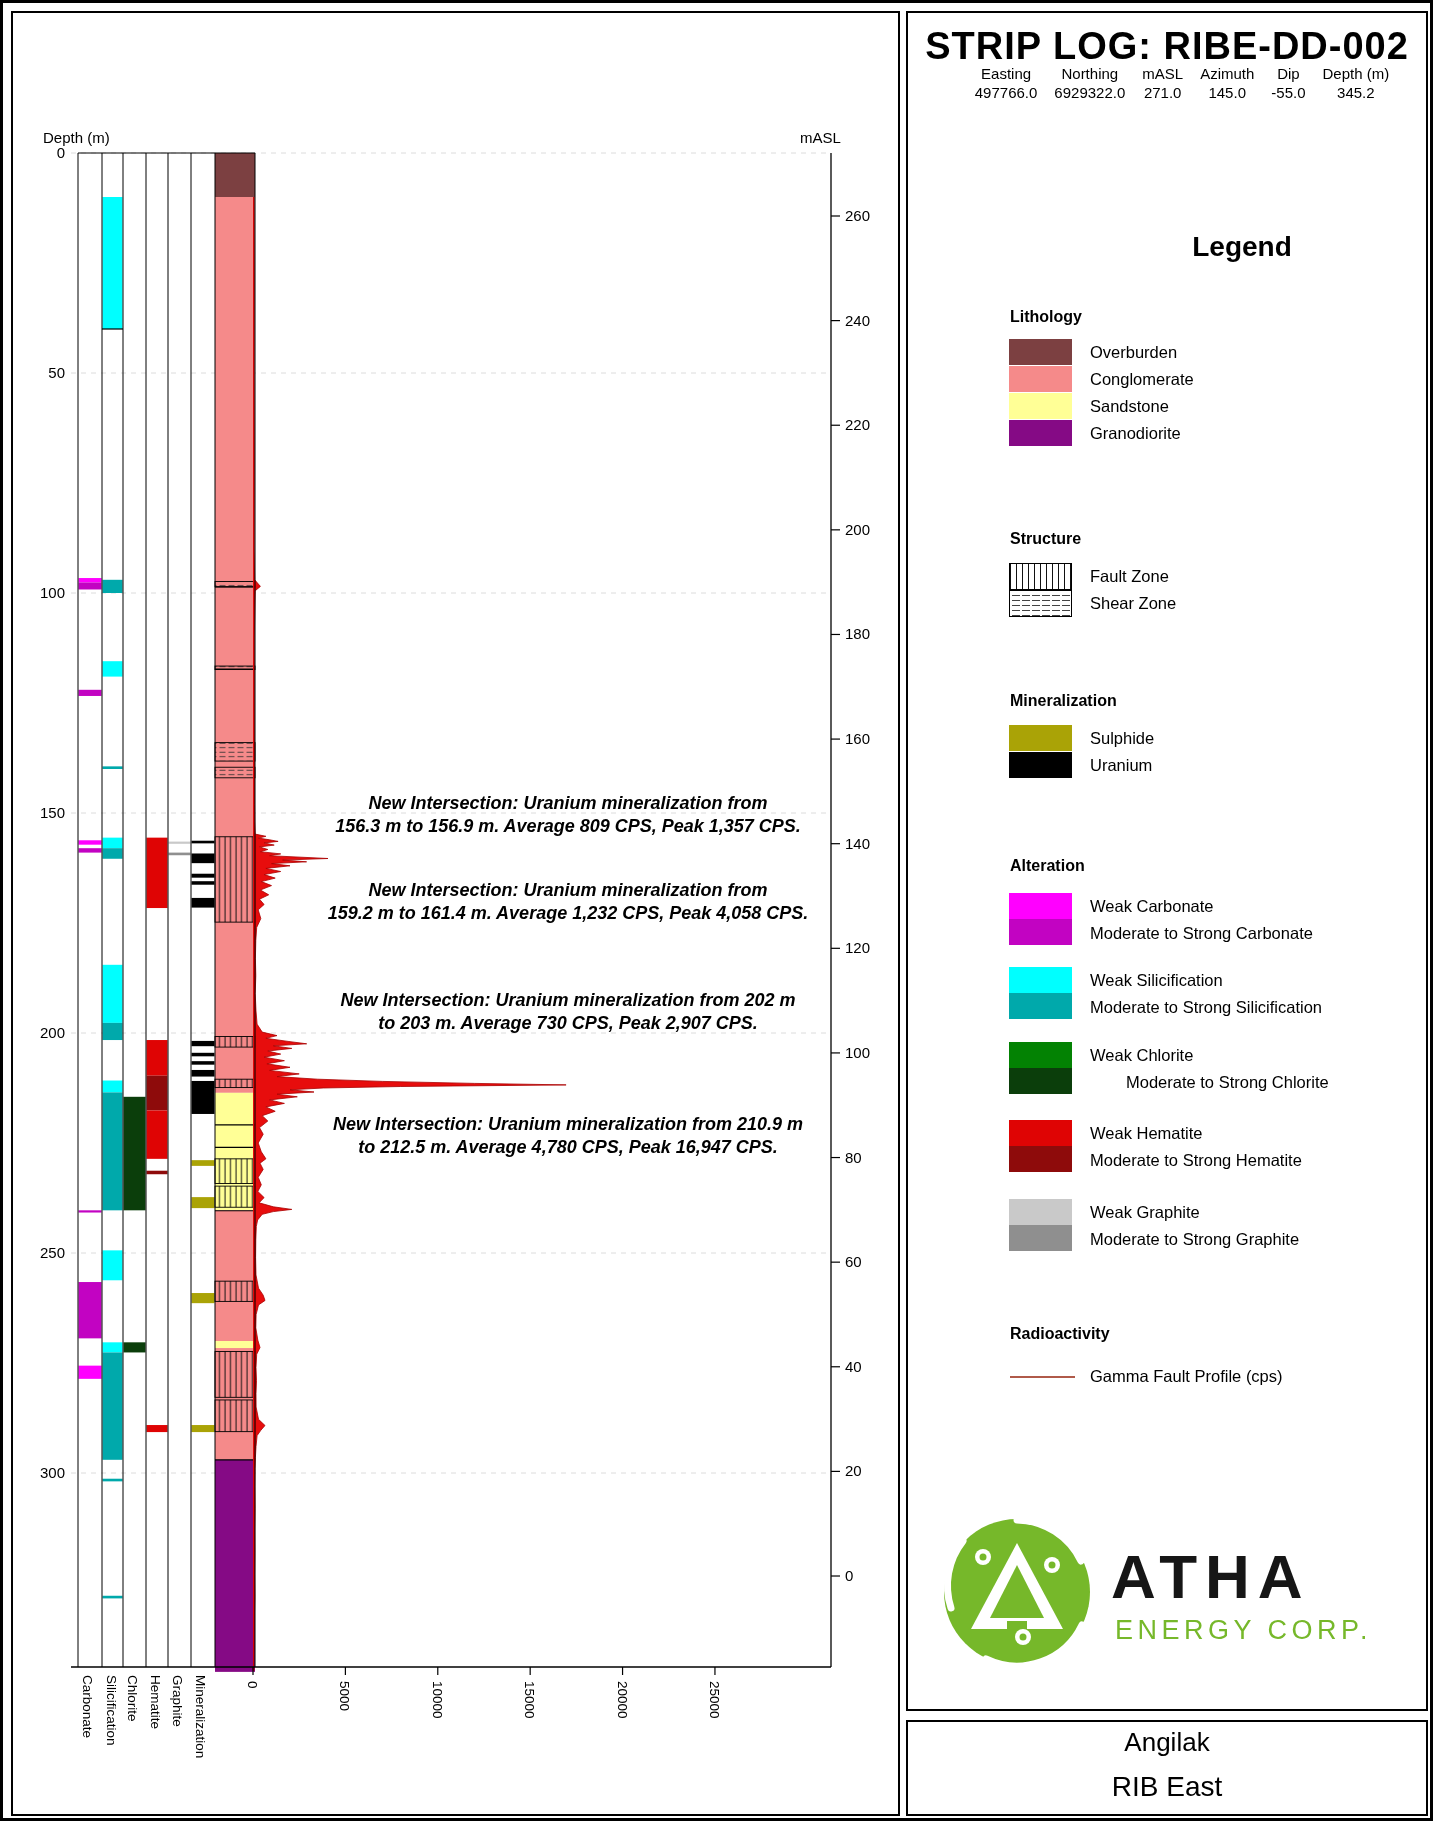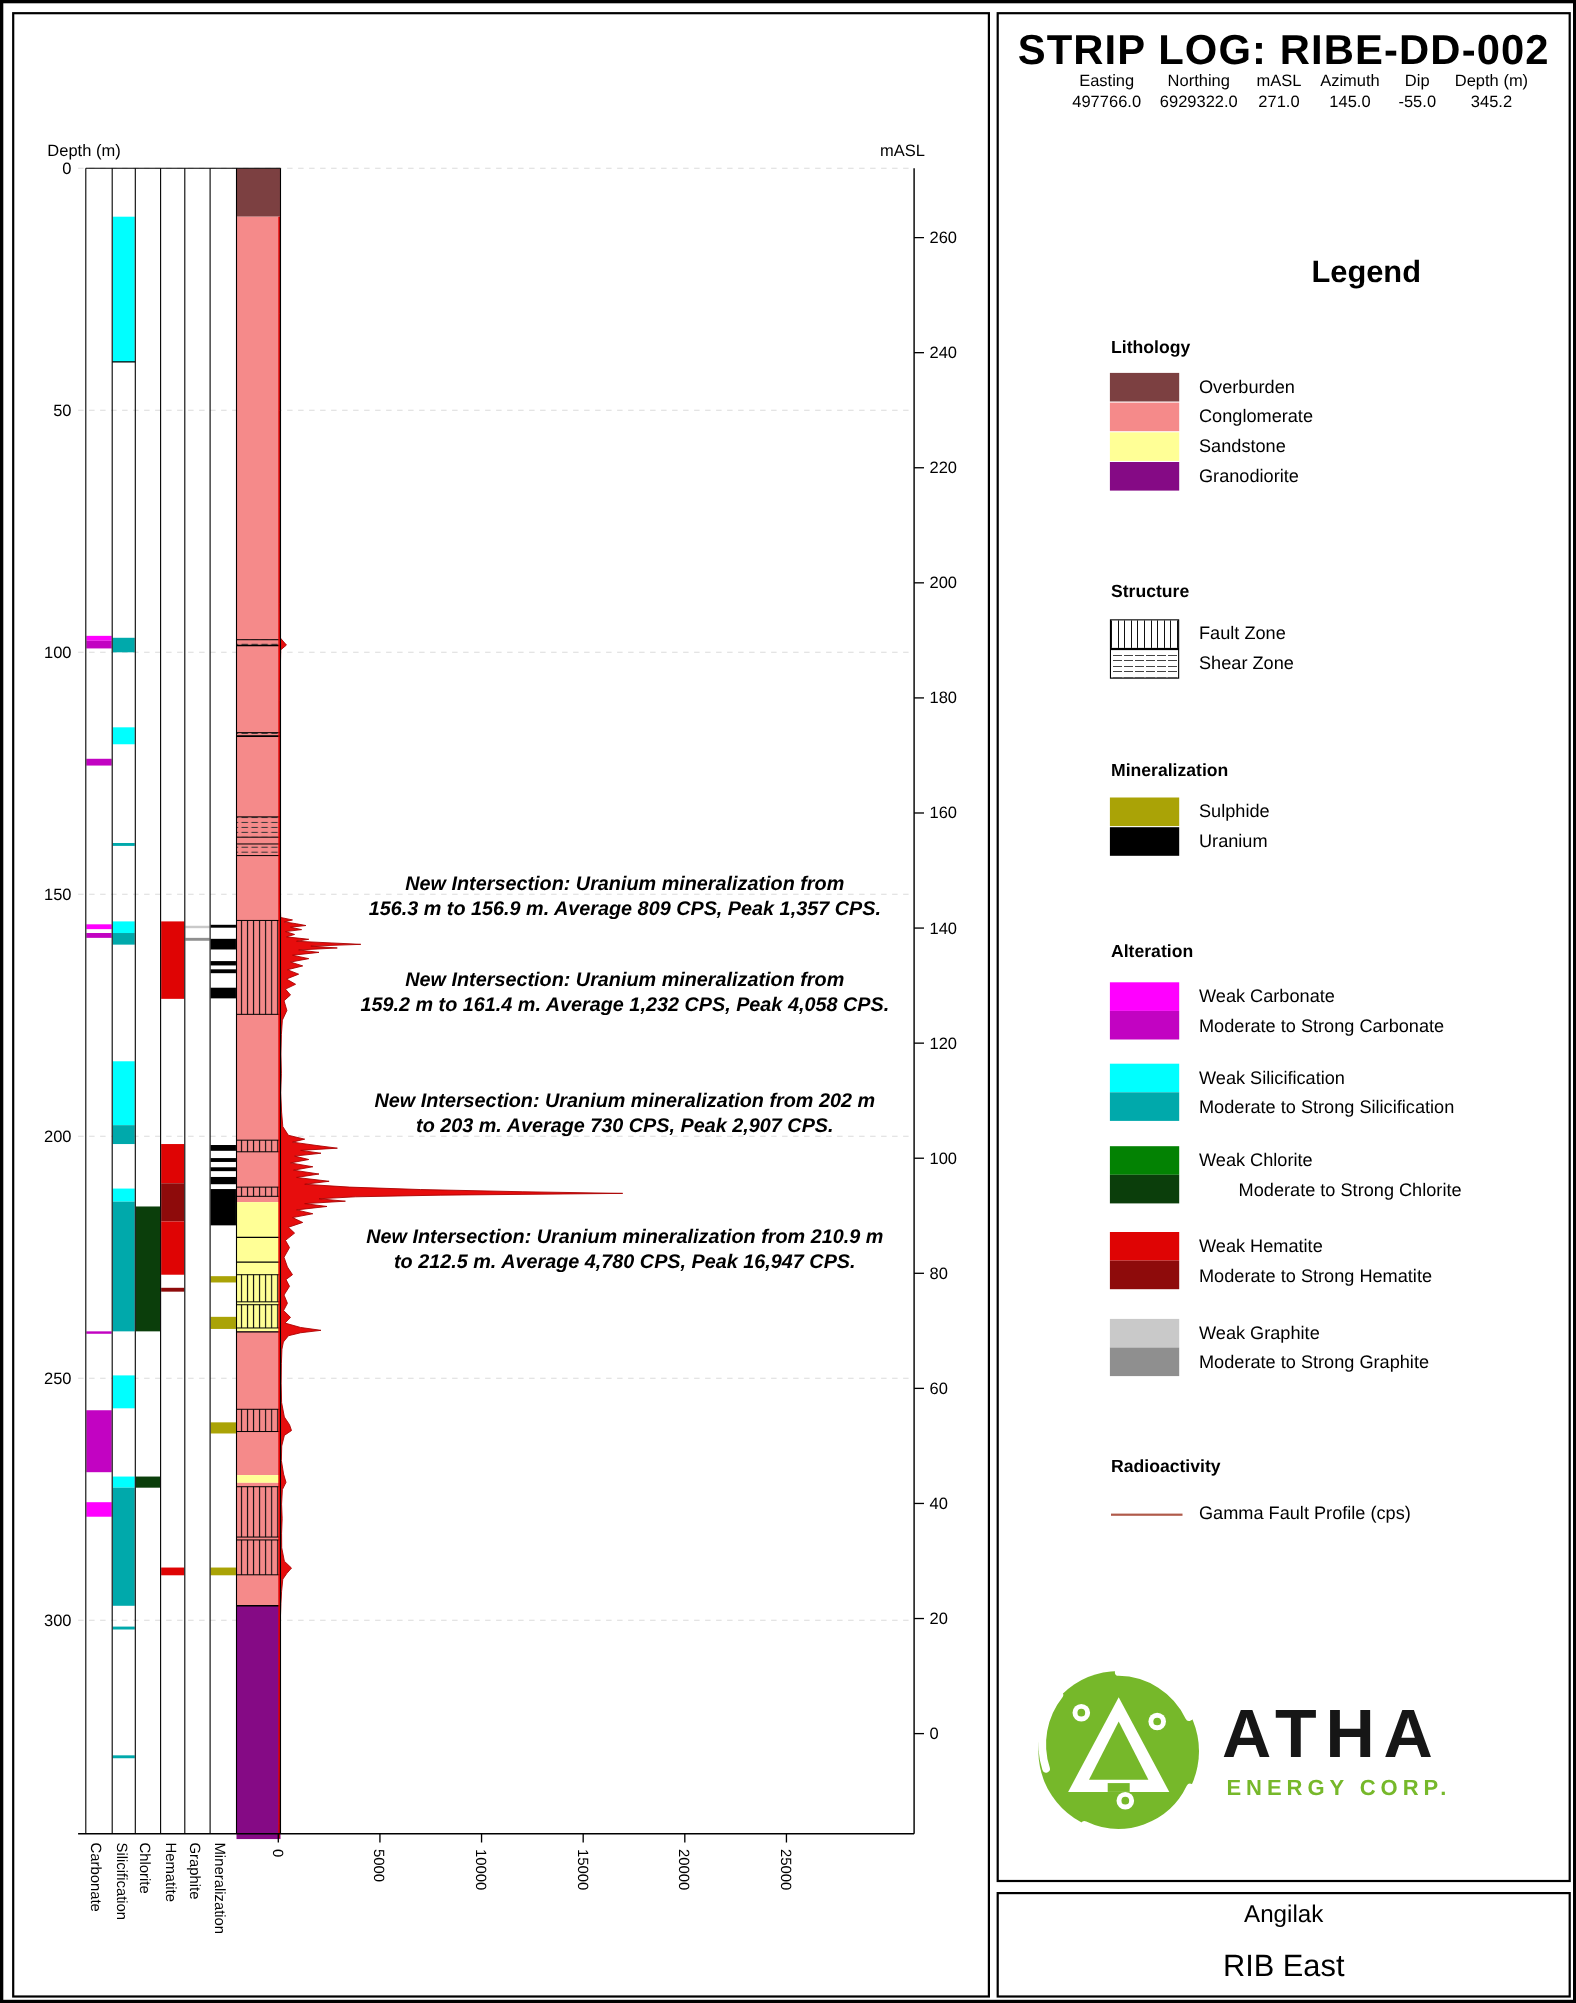--- a/index.html
+++ b/index.html
@@ -21,21 +21,21 @@
   .sec-h{position:absolute;font-size:16px;font-weight:bold;}
   .sw{position:absolute;width:63px;box-sizing:border-box;}
   .sw-fault{background-color:#fff;background-image:repeating-linear-gradient(90deg,#111 0 1px,#fff 1px 6px);border:1px solid #000;}
   .sw-shear{background-color:#fff;
      background-image:repeating-linear-gradient(90deg,#fff 0 2px,rgba(255,255,255,0) 2px 10px),
                       repeating-linear-gradient(180deg,rgba(255,255,255,0) 0 4px,#444 4px 5px);
      border:1px solid #000;}
   .sw-line{position:absolute;height:2px;width:65px;}
   .leg-label{position:absolute;font-size:16.5px;white-space:nowrap;}
   .logo-wordmark{position:absolute;font-size:62px;font-weight:bold;letter-spacing:8px;color:#161616;}
-  .logo-sub{position:absolute;font-size:20px;letter-spacing:4.5px;font-weight:bold;}
+  .logo-sub{position:absolute;font-size:27px;letter-spacing:4.5px;font-weight:normal;}
   .footer-line{position:absolute;width:522px;text-align:center;}
 </style>
 </head>
 <body>
 
 <div class="page">
 
   <div class="box" style="left:8px;top:8px;width:889px;height:1805px;"></div>
   <div class="box" style="left:903px;top:8px;width:522px;height:1700px;"></div>
   <div class="box" style="left:903px;top:1717px;width:522px;height:96px;"></div>
@@ -311,15 +311,15 @@
     </g>
     <g fill="#76b82a">
       <circle cx="42" cy="44" r="3.5"></circle>
         <circle cx="111" cy="52" r="3.5"></circle>
         <circle cx="82" cy="124" r="3.5"></circle>
     </g>
   </svg>
   <div class="logo-wordmark" style="left:1108px;top:1538px;">ATHA</div>
   <div class="logo-sub" style="left:1112px;top:1612px;color:#76b82a;">ENERGY CORP.</div>
 
-  <div class="footer-line" style="left:903px;top:1724px;font-size:22px;">Angilak</div>
+  <div class="footer-line" style="left:903px;top:1724px;font-size:26px;">Angilak</div>
   <div class="footer-line" style="left:903px;top:1768px;font-size:28px;">RIB East</div>
 </div>
 
 </body></html>

